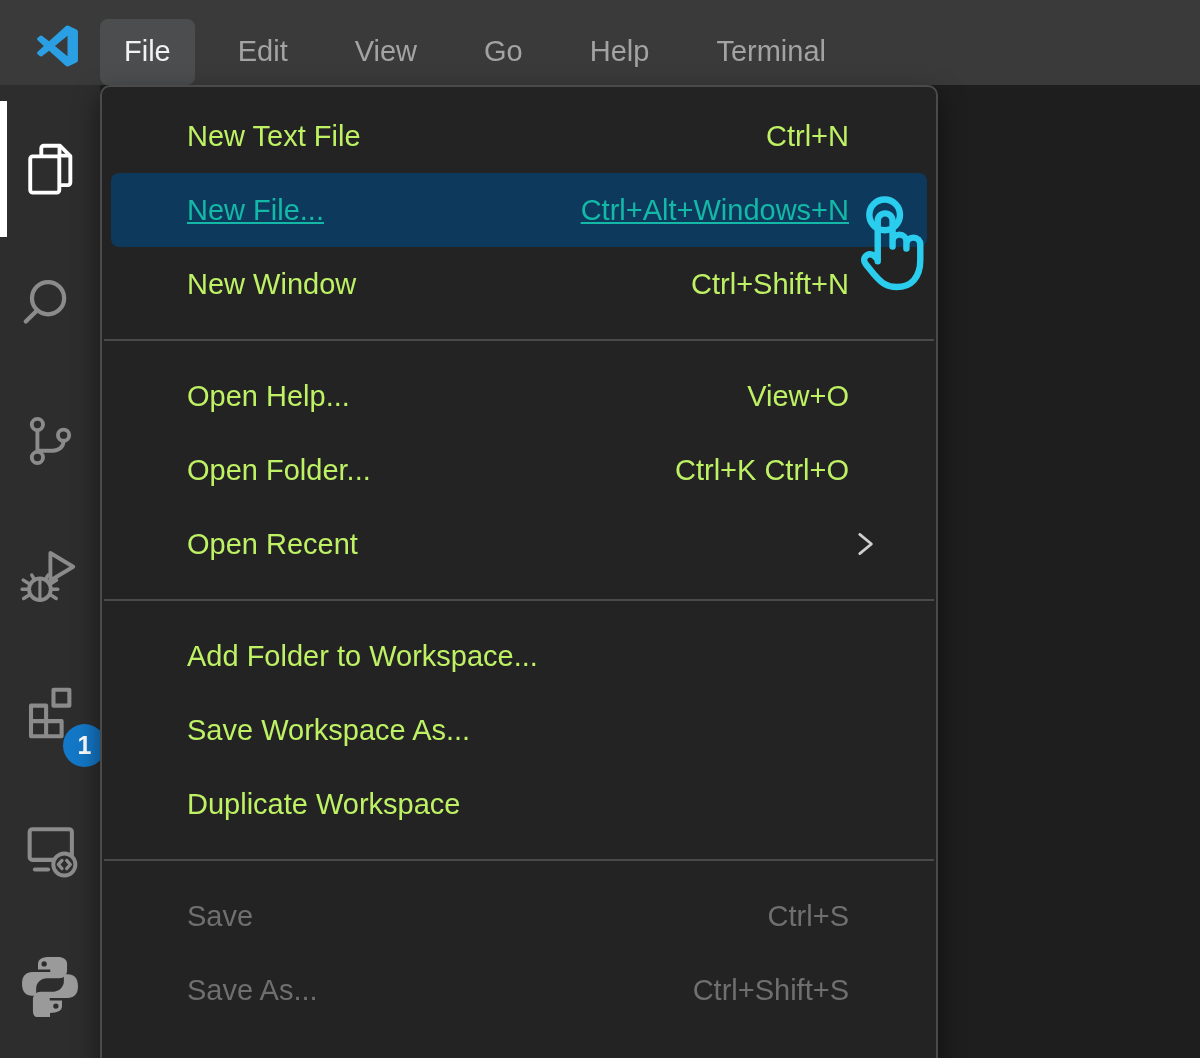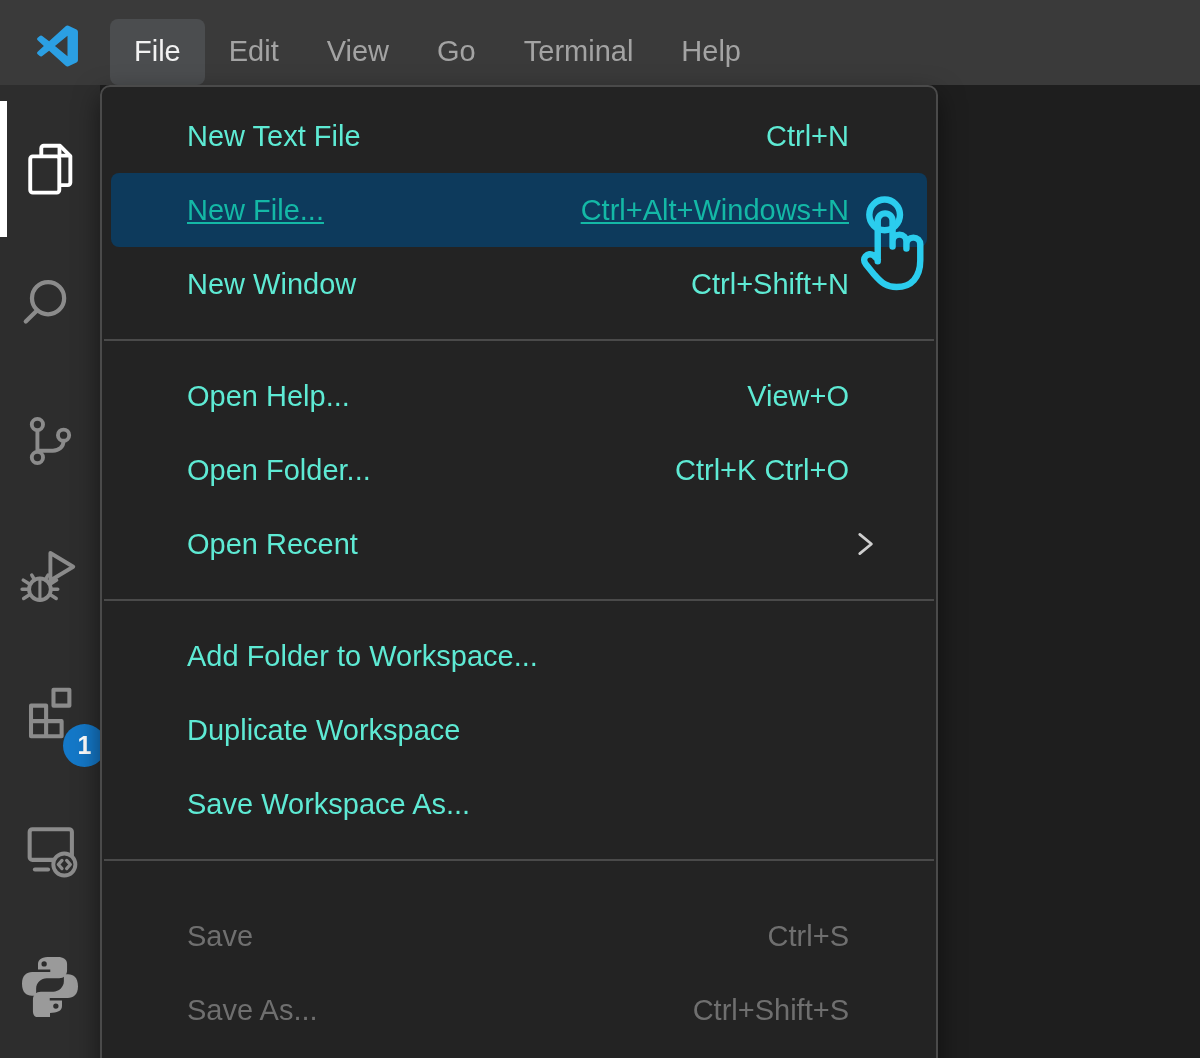--- a/index.html
+++ b/index.html
@@ -8,21 +8,21 @@
     background:#1e1e1e;
     font-family:"Liberation Sans", sans-serif;
     -webkit-user-select:none;user-select:none;
   }
   
   .titlebar{
     position:absolute;top:0;left:0;width:1200px;height:85px;
     background:#3a3a3a;display:flex;align-items:flex-end;z-index:3;
   }
   .logo{align-self:center;margin-left:36px;margin-top:6px;width:42px;height:46px;flex:0 0 auto;}
-  .menubar{display:flex;margin-left:32px;height:85px;align-items:flex-end;}
+  .menubar{display:flex;margin-left:22px;height:85px;align-items:flex-end;gap:19px;}
   .mb-item{
     font-size:29px;color:#a3a3a3;padding:0 24px;height:66px;line-height:64px;
     border-radius:8px;white-space:nowrap;cursor:default;
   }
   .mb-item.active{background:#4b4d4f;color:#f2f2f2;}
   
   .activitybar{
     position:absolute;top:85px;left:0;width:100px;height:973px;
     background:#2d2d2d;display:flex;flex-direction:column;align-items:stretch;
     padding-top:16px;box-sizing:border-box;z-index:1;
@@ -44,47 +44,47 @@
   }
   
   .menu{
     position:absolute;left:100px;top:85px;width:838px;height:1012px;
     background:#232323;border:2px solid #4a4a4a;border-radius:10px;
     box-sizing:border-box;padding-top:12px;z-index:4;
     box-shadow:0 10px 26px rgba(0,0,0,.5);
   }
   .menu-item{
     height:74px;margin:0 9px;padding:0 78px 0 76px;display:flex;align-items:center;
-    border-radius:8px;font-size:29px;color:#5eead4;white-space:nowrap;cursor:default;
+    border-radius:8px;font-size:29px;color:#bef264;white-space:nowrap;cursor:default;
   }
   .menu-item .shortcut{margin-left:auto;padding-left:40px;}
   .menu-item.selected{background:#0d3a5c;color:#14b8a6;text-decoration:underline;}
-  .menu-item.disabled{color:#6f6f6f;align-items:flex-end;}
+  .menu-item.disabled{color:#6f6f6f;}
   .menu-sep{height:2px;background:#4a4a4a;margin:18px 2px;}
   .chevron{margin-left:auto;transform:translateX(32px);display:flex;}
   .chevron svg{width:34px;height:34px;}
   
   .tap-cursor{
     position:absolute;left:852px;top:190px;width:94px;height:114px;z-index:9;pointer-events:none;
   }
 </style>
 </head>
 <body>
 
 <div class="titlebar">
   <svg class="logo" viewBox="0 0 100 100">
     <path fill="#2b9fe3" d="M96.5 10.8 77.4 1.6a6 6 0 0 0-6.8 1.2L31.2 38.7 14.1 25.7a4 4 0 0 0-5.1.2L3.9 30.6a4 4 0 0 0 0 5.9L18.7 50 3.9 63.5a4 4 0 0 0 0 5.9l5.1 4.7a4 4 0 0 0 5.1.2l17.1-13 39.4 35.9a6 6 0 0 0 6.8 1.2l19.1-9.2a6 6 0 0 0 3.4-5.4V16.2a6 6 0 0 0-3.4-5.4zM75 74.6 45.2 50 75 25.4z"></path>
   </svg>
   <div class="menubar">
     <div class="mb-item active">File</div>
     <div class="mb-item">Edit</div>
     <div class="mb-item">View</div>
     <div class="mb-item">Go</div>
+    <div class="mb-item">Help</div>
     <div class="mb-item">Terminal</div>
-    <div class="mb-item">Help</div>
   </div>
 </div>
 
 <div class="activitybar">
 
   <div class="ab-item active">
     <span class="indicator"></span>
     <svg viewBox="0 0 32 32" fill="none" stroke="currentColor" stroke-width="2" stroke-linejoin="round">
       <rect x="5.8" y="9.5" width="15" height="18.7" rx="1.3"></rect>
       <path d="M11.5 9.5 V5.3 a1.3 1.3 0 0 1 1.3-1.3 h8.4 l5.3 5.3 V23 a1.3 1.3 0 0 1-1.3 1.3 h-4.4"></path>
@@ -182,25 +182,25 @@
     </span>
   </div>
 
   <div class="menu-sep"></div>
 
   <div class="menu-item">
     <span class="label">Add Folder to Workspace...</span>
   </div>
 
   <div class="menu-item">
+    <span class="label">Save Workspace As...</span>
+  </div>
+
+  <div class="menu-item">
     <span class="label">Duplicate Workspace</span>
-  </div>
-
-  <div class="menu-item">
-    <span class="label">Save Workspace As...</span>
   </div>
 
   <div class="menu-sep"></div>
 
   <div class="menu-item disabled">
     <span class="label">Save</span>
     <span class="shortcut">Ctrl+S</span>
   </div>
 
   <div class="menu-item disabled">

